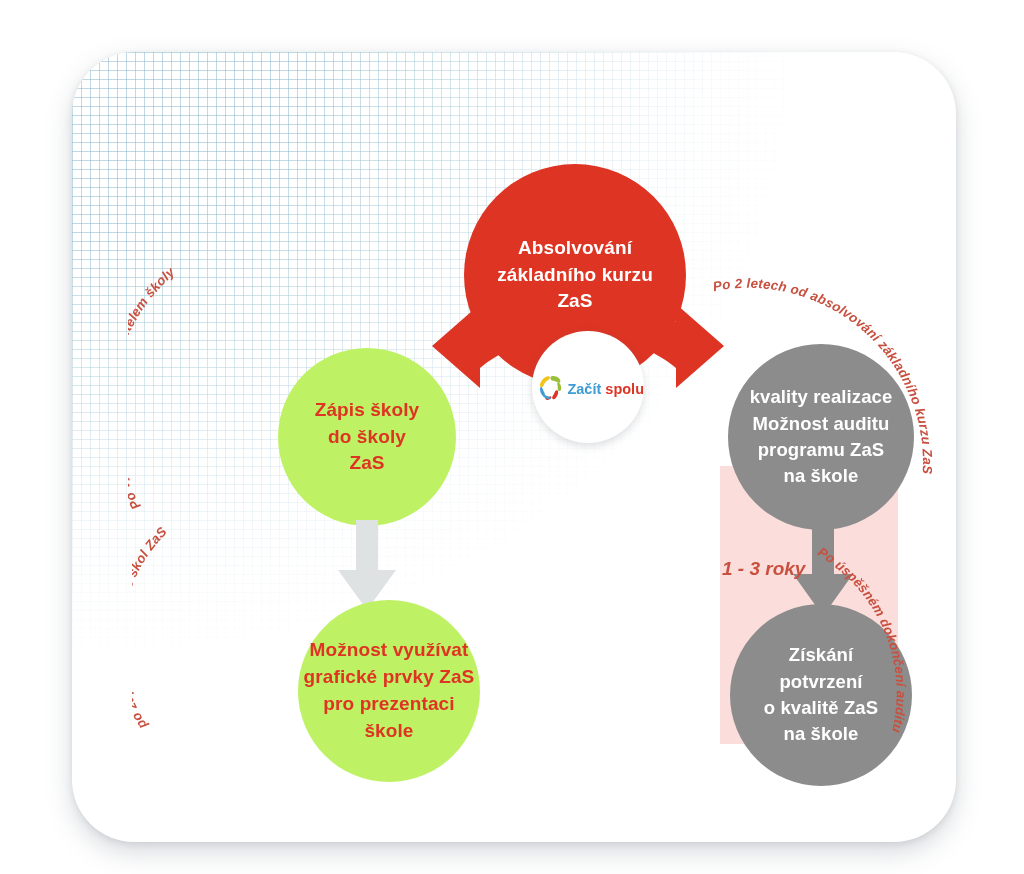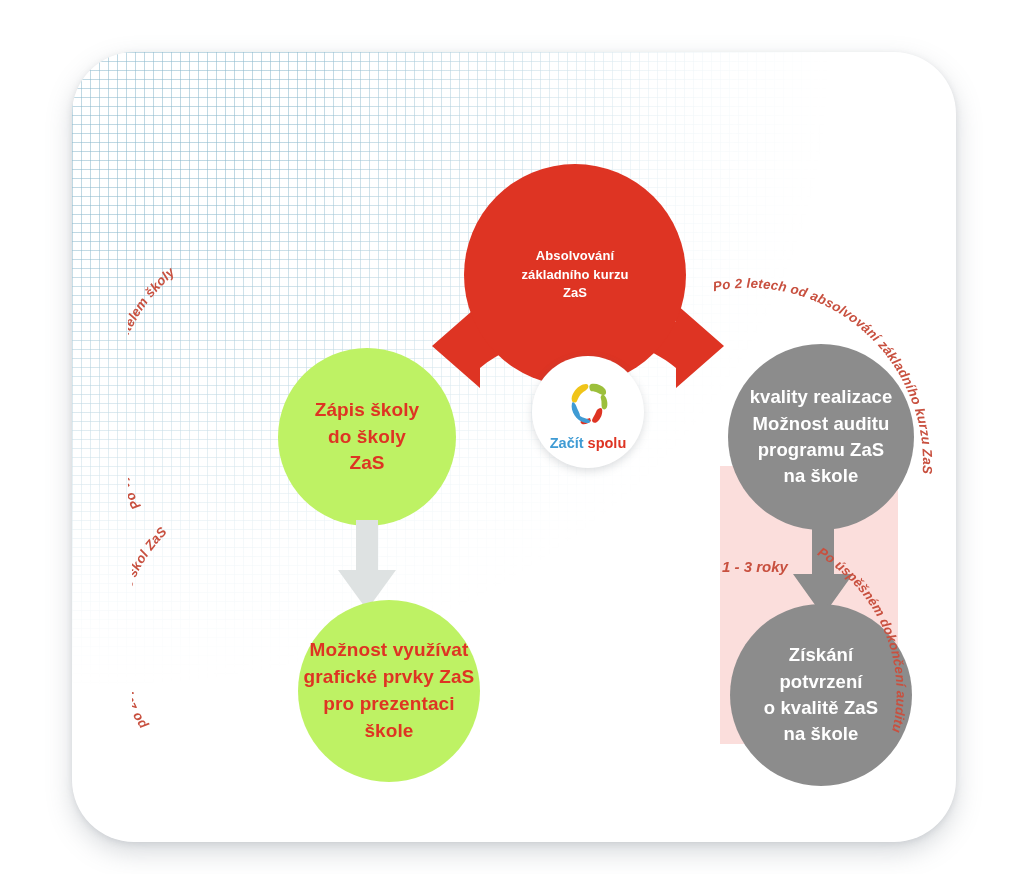--- a/index.html
+++ b/index.html
@@ -26,21 +26,21 @@
   }
 
   
   .pink-band{position:absolute;left:648px;top:414px;width:178px;height:278px;background:#FBDEDC;}
 
   
   .node{position:absolute;border-radius:50%;display:flex;align-items:center;justify-content:center;text-align:center;}
   .node .txt{line-height:1.42;font-weight:bold;letter-spacing:.1px;}
 
   .node-red{left:392px;top:112px;width:222px;height:222px;background:#DE3423;}
-  .node-red .txt{color:#ffffff;font-size:13px;}
+  .node-red .txt{color:#ffffff;font-size:19px;}
 
   .node-grey-light{background:#bef264;}
   .node-grey-light .txt{color:#DE3423;font-size:19px;}
 
   .node-reg{left:206px;top:296px;width:178px;height:178px;}
   .node-graph{left:202px;top:548px;width:182px;height:182px;margin-left:24px;}
 
   .node-grey{background:#8C8C8C;}
   .node-grey .txt{color:#ffffff;font-size:18.5px;}
   .node-audit{left:656px;top:292px;width:186px;height:186px;}
@@ -49,41 +49,41 @@
   
   .red-arrows{position:absolute;left:330px;top:232px;width:352px;height:110px;pointer-events:none;}
 
   
   .arrow-v{position:absolute;pointer-events:none;}
   .arrow-left-v{left:262px;top:468px;width:66px;height:92px;}
   .arrow-right-v{left:716px;top:470px;width:70px;height:96px;}
 
   
   .logo{
-    position:absolute;left:460px;top:304px;width:112px;height:112px;border-radius:50%;
+    position:absolute;left:460px;top:279px;width:112px;height:112px;border-radius:50%;
     background:#ffffff;box-shadow:0 3px 9px rgba(90,100,110,.22);
-    display:flex;flex-direction:column;align-items:center;justify-content:center;
+    display:flex;flex-direction:row;align-items:center;justify-content:center;
   }
   .logo .mark{width:60px;height:56px;margin-top:2px;}
   .logo .wordmark{margin-top:3px;font-size:14.5px;font-weight:bold;white-space:nowrap;}
   .logo .w-zacit{color:#3F9BD4;}
   .logo .w-spolu{color:#DE3423;}
 
   
   .caption{position:absolute;pointer-events:none;}
   .caption text{
     font-family:"Liberation Sans",sans-serif;
     font-style:italic;font-weight:600;font-size:13.3px;fill:#C8503F;
     letter-spacing:.2px;
   }
 
   
   .flat-caption{
     position:absolute;left:650px;top:506px;
-    font-style:italic;font-weight:600;font-size:15px;color:#C8503F;white-space:nowrap;
+    font-style:italic;font-weight:600;font-size:19px;color:#C8503F;white-space:nowrap;
   }
 </style>
 </head>
 <body>
 
 <div id="stage">
   <div class="card">
 
     <div class="grid"></div>
 

